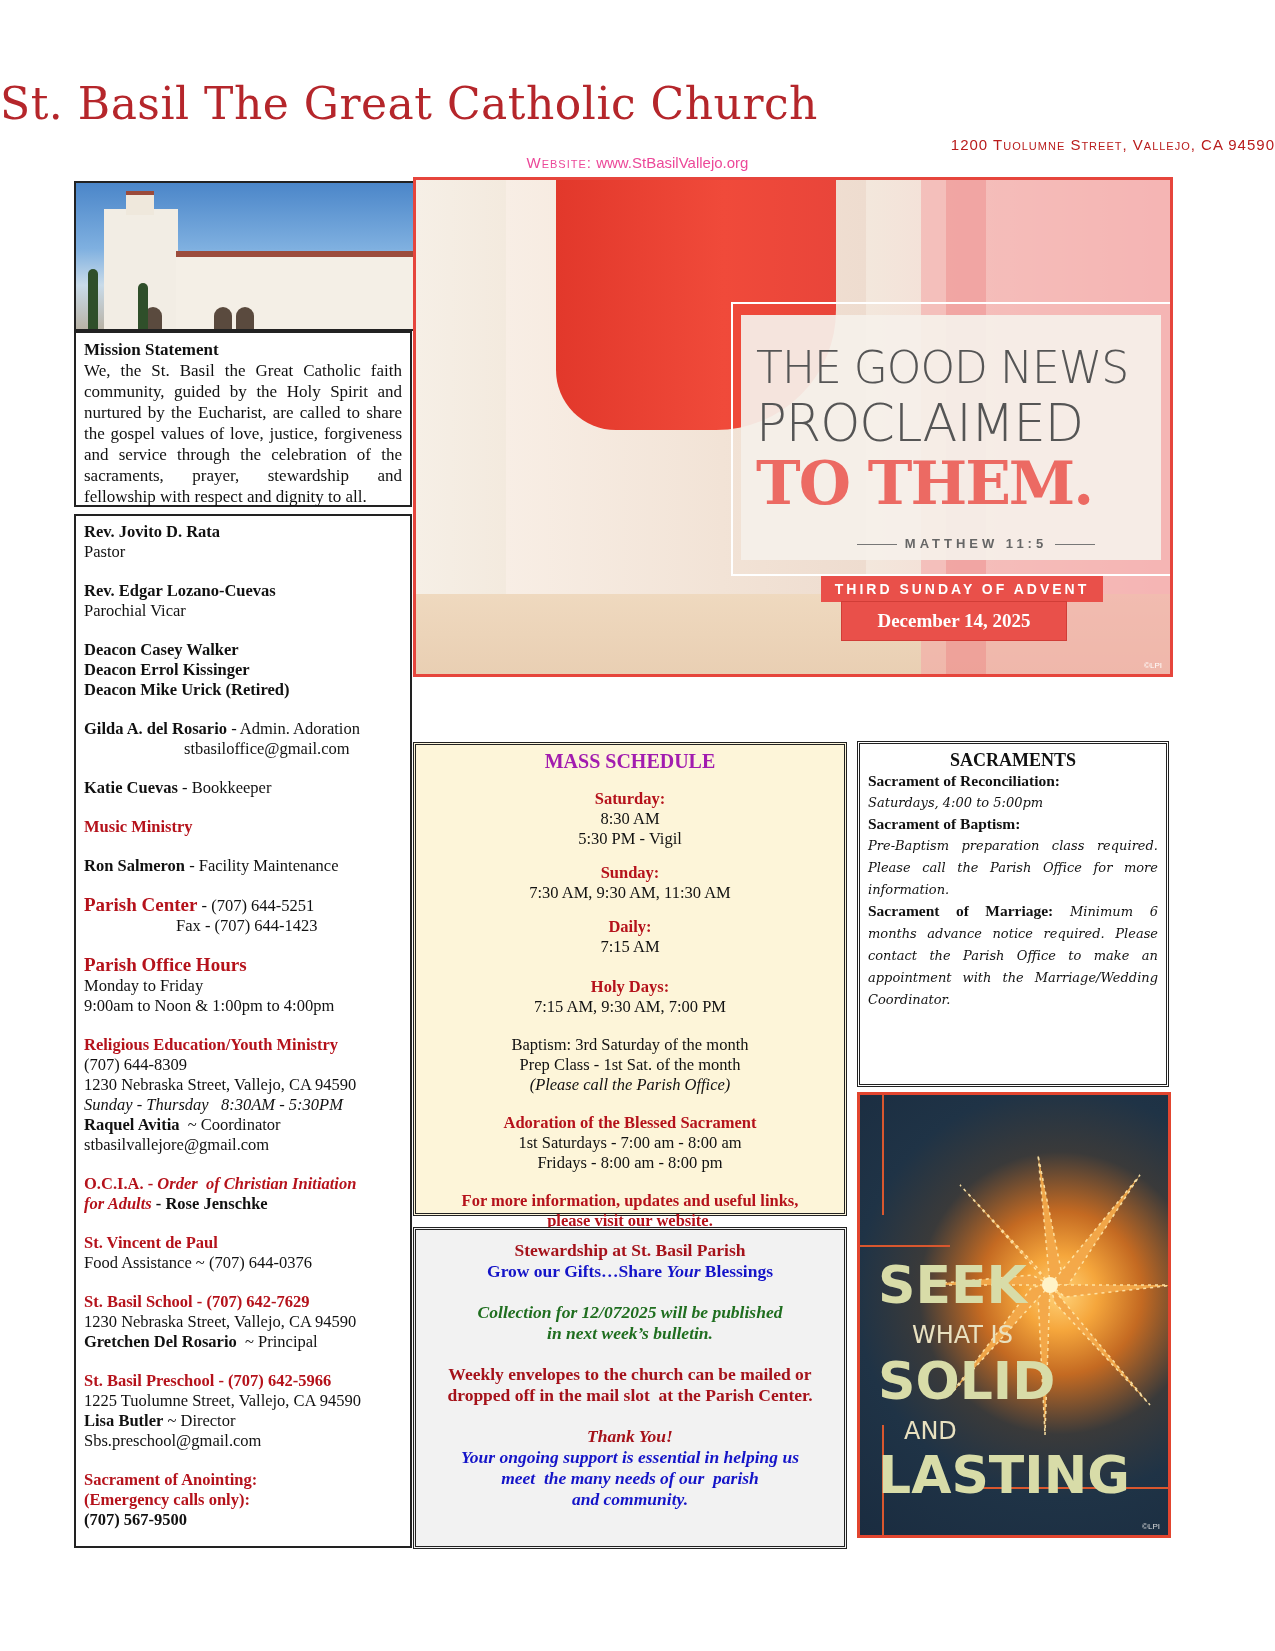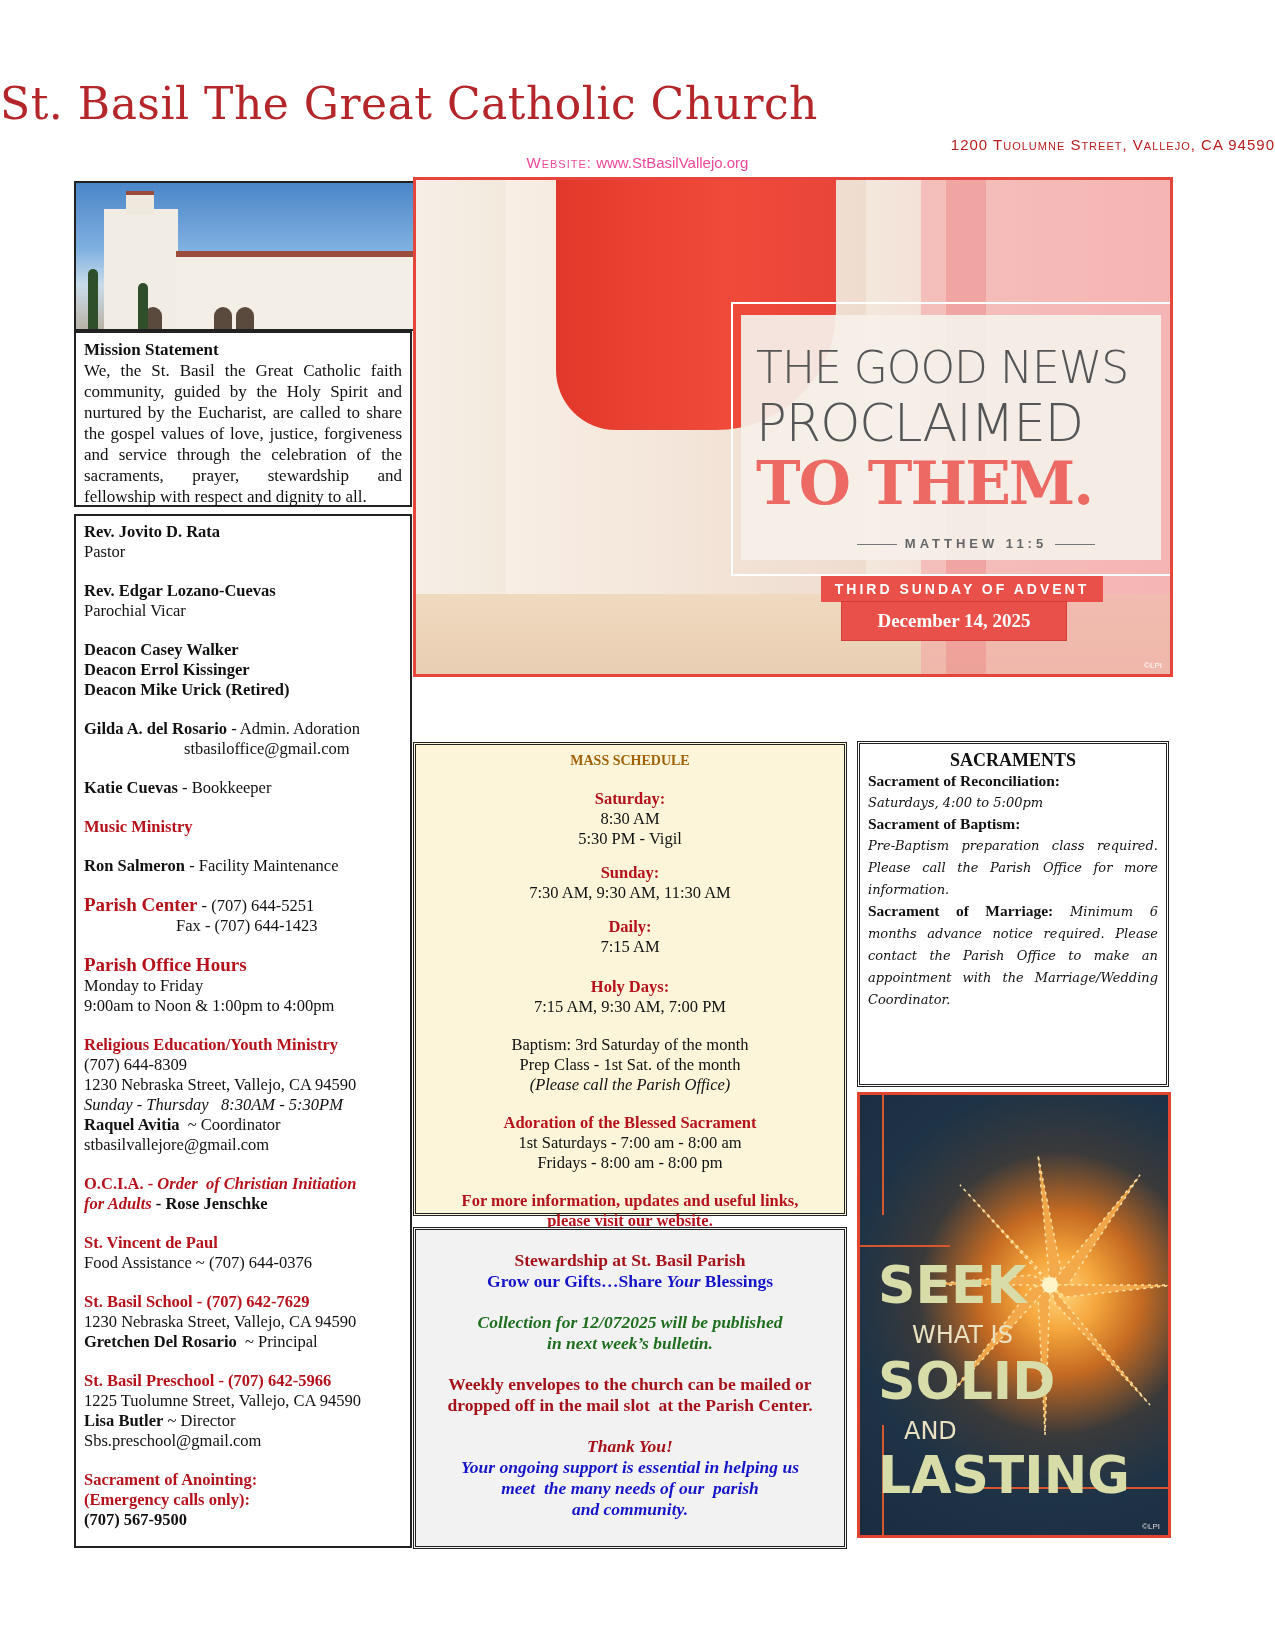--- a/index.html
+++ b/index.html
@@ -38,25 +38,25 @@
   .h1{position:absolute;left:340px;top:162px;font-family:"DejaVu Sans",sans-serif;font-weight:200;font-size:44px;color:#555;letter-spacing:-1px;}
   .h2{position:absolute;left:340px;top:214px;font-family:"DejaVu Sans",sans-serif;font-size:51px;color:#555;letter-spacing:-1px;font-weight:200;}
   .h3{position:absolute;left:340px;top:268px;font-family:"DejaVu Serif",serif;font-weight:bold;font-size:60px;color:#ec6a63;letter-spacing:-2px;}
   .verse{position:absolute;left:390px;top:356px;width:340px;text-align:center;font-family:"Liberation Sans",sans-serif;font-weight:bold;font-size:13px;letter-spacing:4px;color:#666;}
   .verse:before,.verse:after{content:"";display:inline-block;width:40px;height:1px;background:#777;vertical-align:middle;margin:0 8px;}
   .advent{position:absolute;left:405px;top:396px;width:282px;height:26px;background:#e9504a;color:#fff;font-family:"Liberation Sans",sans-serif;font-weight:bold;font-size:14px;letter-spacing:3px;text-align:center;line-height:26px;}
   .date{position:absolute;left:425px;top:421px;width:224px;height:38px;background:#e9504a;color:#fff;font-family:"Liberation Serif",serif;font-weight:bold;font-size:19px;text-align:center;line-height:38px;border:1px solid #d13d37;}
   .lpi{position:absolute;right:8px;bottom:4px;font-family:"Liberation Sans",sans-serif;font-size:8px;color:#fff;}
   
   .mass{left:413px;top:742px;width:434px;height:474px;background:#fdf5d9;text-align:center;font-size:16.5px;line-height:20px;padding-top:6px;box-sizing:border-box;border:3px double #222;}
-  .mass .head{font-weight:bold;color:#a16207;font-size:14px;margin-bottom:18px;}
+  .mass .head{font-weight:bold;color:#a21caf;font-size:20px;margin-bottom:18px;}
   .mass .sec{margin-bottom:14px;}
   .mass .sub{font-weight:bold;color:#b5121b;}
   
-  .stew{left:413px;top:1227px;width:434px;height:322px;background:#f2f2f2;text-align:center;font-weight:bold;font-size:17.5px;line-height:21px;padding-top:20px;box-sizing:border-box;border:3px double #222;}
+  .stew{left:413px;top:1227px;width:434px;height:322px;background:#f2f2f2;text-align:center;font-weight:bold;font-size:17.5px;line-height:21px;padding-top:10px;box-sizing:border-box;border:3px double #222;}
   .blue{color:#1414c8;}
   .green{color:#1f6e1f;font-style:italic;}
   .darkred{color:#a5121a;}
   .it{font-style:italic;}
   
   .sac{left:857px;top:741px;width:312px;height:346px;padding:6px 8px;box-sizing:border-box;font-size:15.5px;line-height:21px;border:3px double #222;text-align:justify;}
   .sac .head{text-align:center;font-weight:bold;font-size:18px;line-height:20px;}
   .sac b{font-weight:bold;}
   .sac .ital{font-family:"DejaVu Serif",serif;font-style:italic;font-size:13px;}
   

